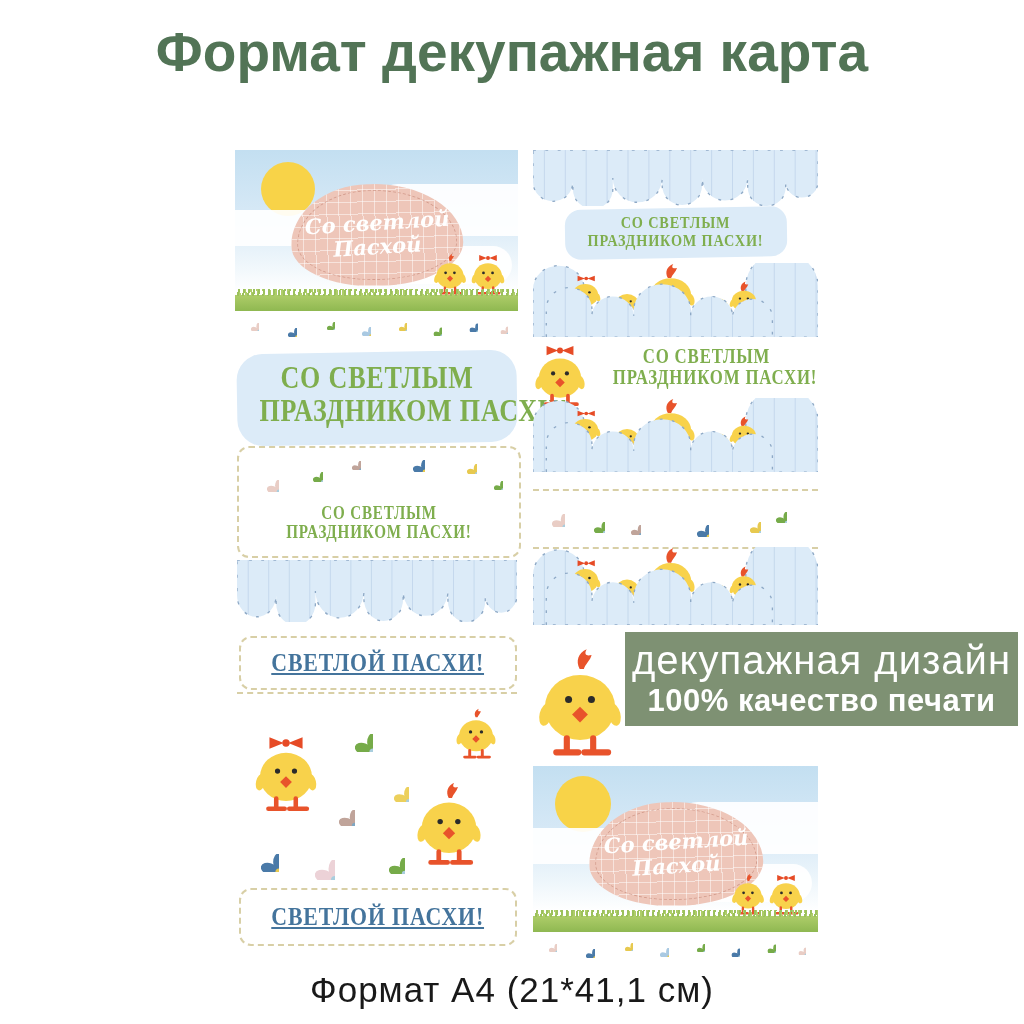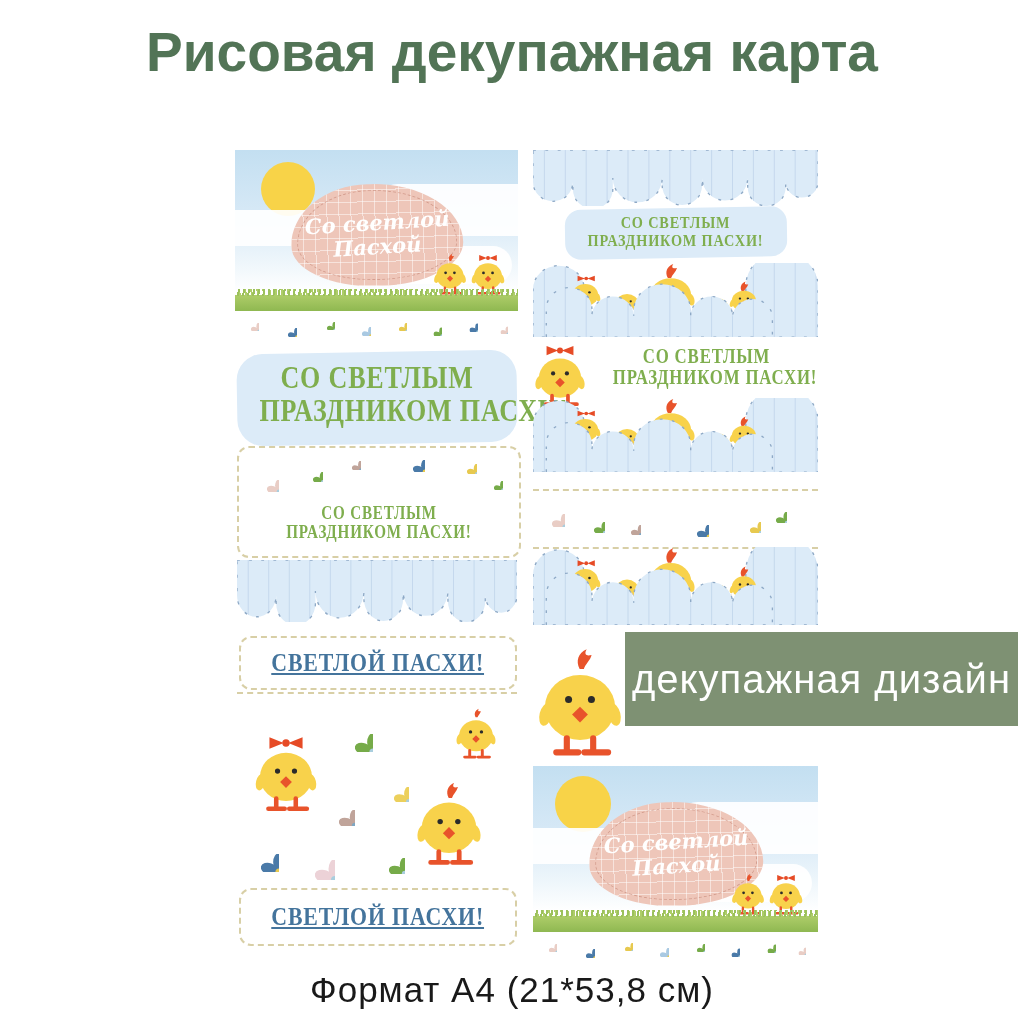--- a/index.html
+++ b/index.html
@@ -108,21 +108,21 @@
       <ellipse cx="0" cy="-11" rx="6.5" ry="10" transform="rotate(216)"></ellipse>
       <ellipse cx="0" cy="-11" rx="6.5" ry="10" transform="rotate(288)"></ellipse>
     </g>
     <circle r="4" style="fill:var(--center,#a9cede)"></circle>
   </symbol>
 </defs>
 </svg>
 
 <div class="page">
 
-  <div class="title">Рисовая декупажная карта</div>
+  <div class="title">Формат декупажная карта</div>
 
   <div class="card card-sky" style="left:235px;top:150px;width:283px;height:187px;">
     <div class="sun" style="left:26px;top:12px;width:54px;height:54px;"></div>
     <div class="cloud" style="right:-24px;top:34px;width:170px;height:52px;"></div>
     <div class="cloud" style="left:-18px;top:60px;width:110px;height:36px;"></div>
     <div class="cloud" style="right:6px;top:96px;width:120px;height:38px;"></div>
     <div class="frame" style="left:56px;top:34px;width:172px;height:102px;">
       <div class="script-line">Со светлой</div>
       <div class="script-line">Пасхой</div>
     </div>
@@ -373,20 +373,21 @@
   </svg>
 
   <svg class="abs" viewBox="0 0 100 132" style="left:536px;top:646px;width:88px;height:116px;">
     <use href="#comb" x="44" y="2" width="24" height="26"></use>
       <use href="#chick" x="0" y="16" width="100" height="100"></use>
       <use href="#feet" x="0" y="102" width="100" height="28"></use>
   </svg>
 
   <div class="banner" style="left:625px;top:632px;width:393px;height:94px;">
     <div class="l1">декупажная дизайн</div>
+    <div class="l2">100% качество печати</div>
   </div>
 
   <div class="card card-sky" style="left:533px;top:766px;width:285px;height:192px;">
     <div class="sun" style="left:22px;top:10px;width:56px;height:56px;"></div>
     <div class="cloud" style="right:-24px;top:36px;width:170px;height:52px;"></div>
     <div class="cloud" style="left:-18px;top:62px;width:110px;height:36px;"></div>
     <div class="cloud" style="right:6px;top:98px;width:120px;height:38px;"></div>
     <div class="frame" style="left:56px;top:36px;width:174px;height:104px;">
       <div class="script-line">Со светлой</div>
       <div class="script-line">Пасхой</div>
@@ -423,15 +424,15 @@
         </svg>
       <svg class="abs" viewBox="-20 -20 40 40" style="left:226px;top:4px;width:17px;height:17px;--petal:#76ab49;--center:#a9cede">
           <use href="#flower"></use>
         </svg>
       <svg class="abs" viewBox="-20 -20 40 40" style="left:258px;top:8px;width:15px;height:15px;--petal:#e9cdc5;--center:#a9cede">
           <use href="#flower"></use>
         </svg>
     </div>
   </div>
 
-  <div class="footer">Формат А4 (21*53,8 см)</div>
+  <div class="footer">Формат А4 (21*41,1 см)</div>
 
 </div>
 
 </body></html>

